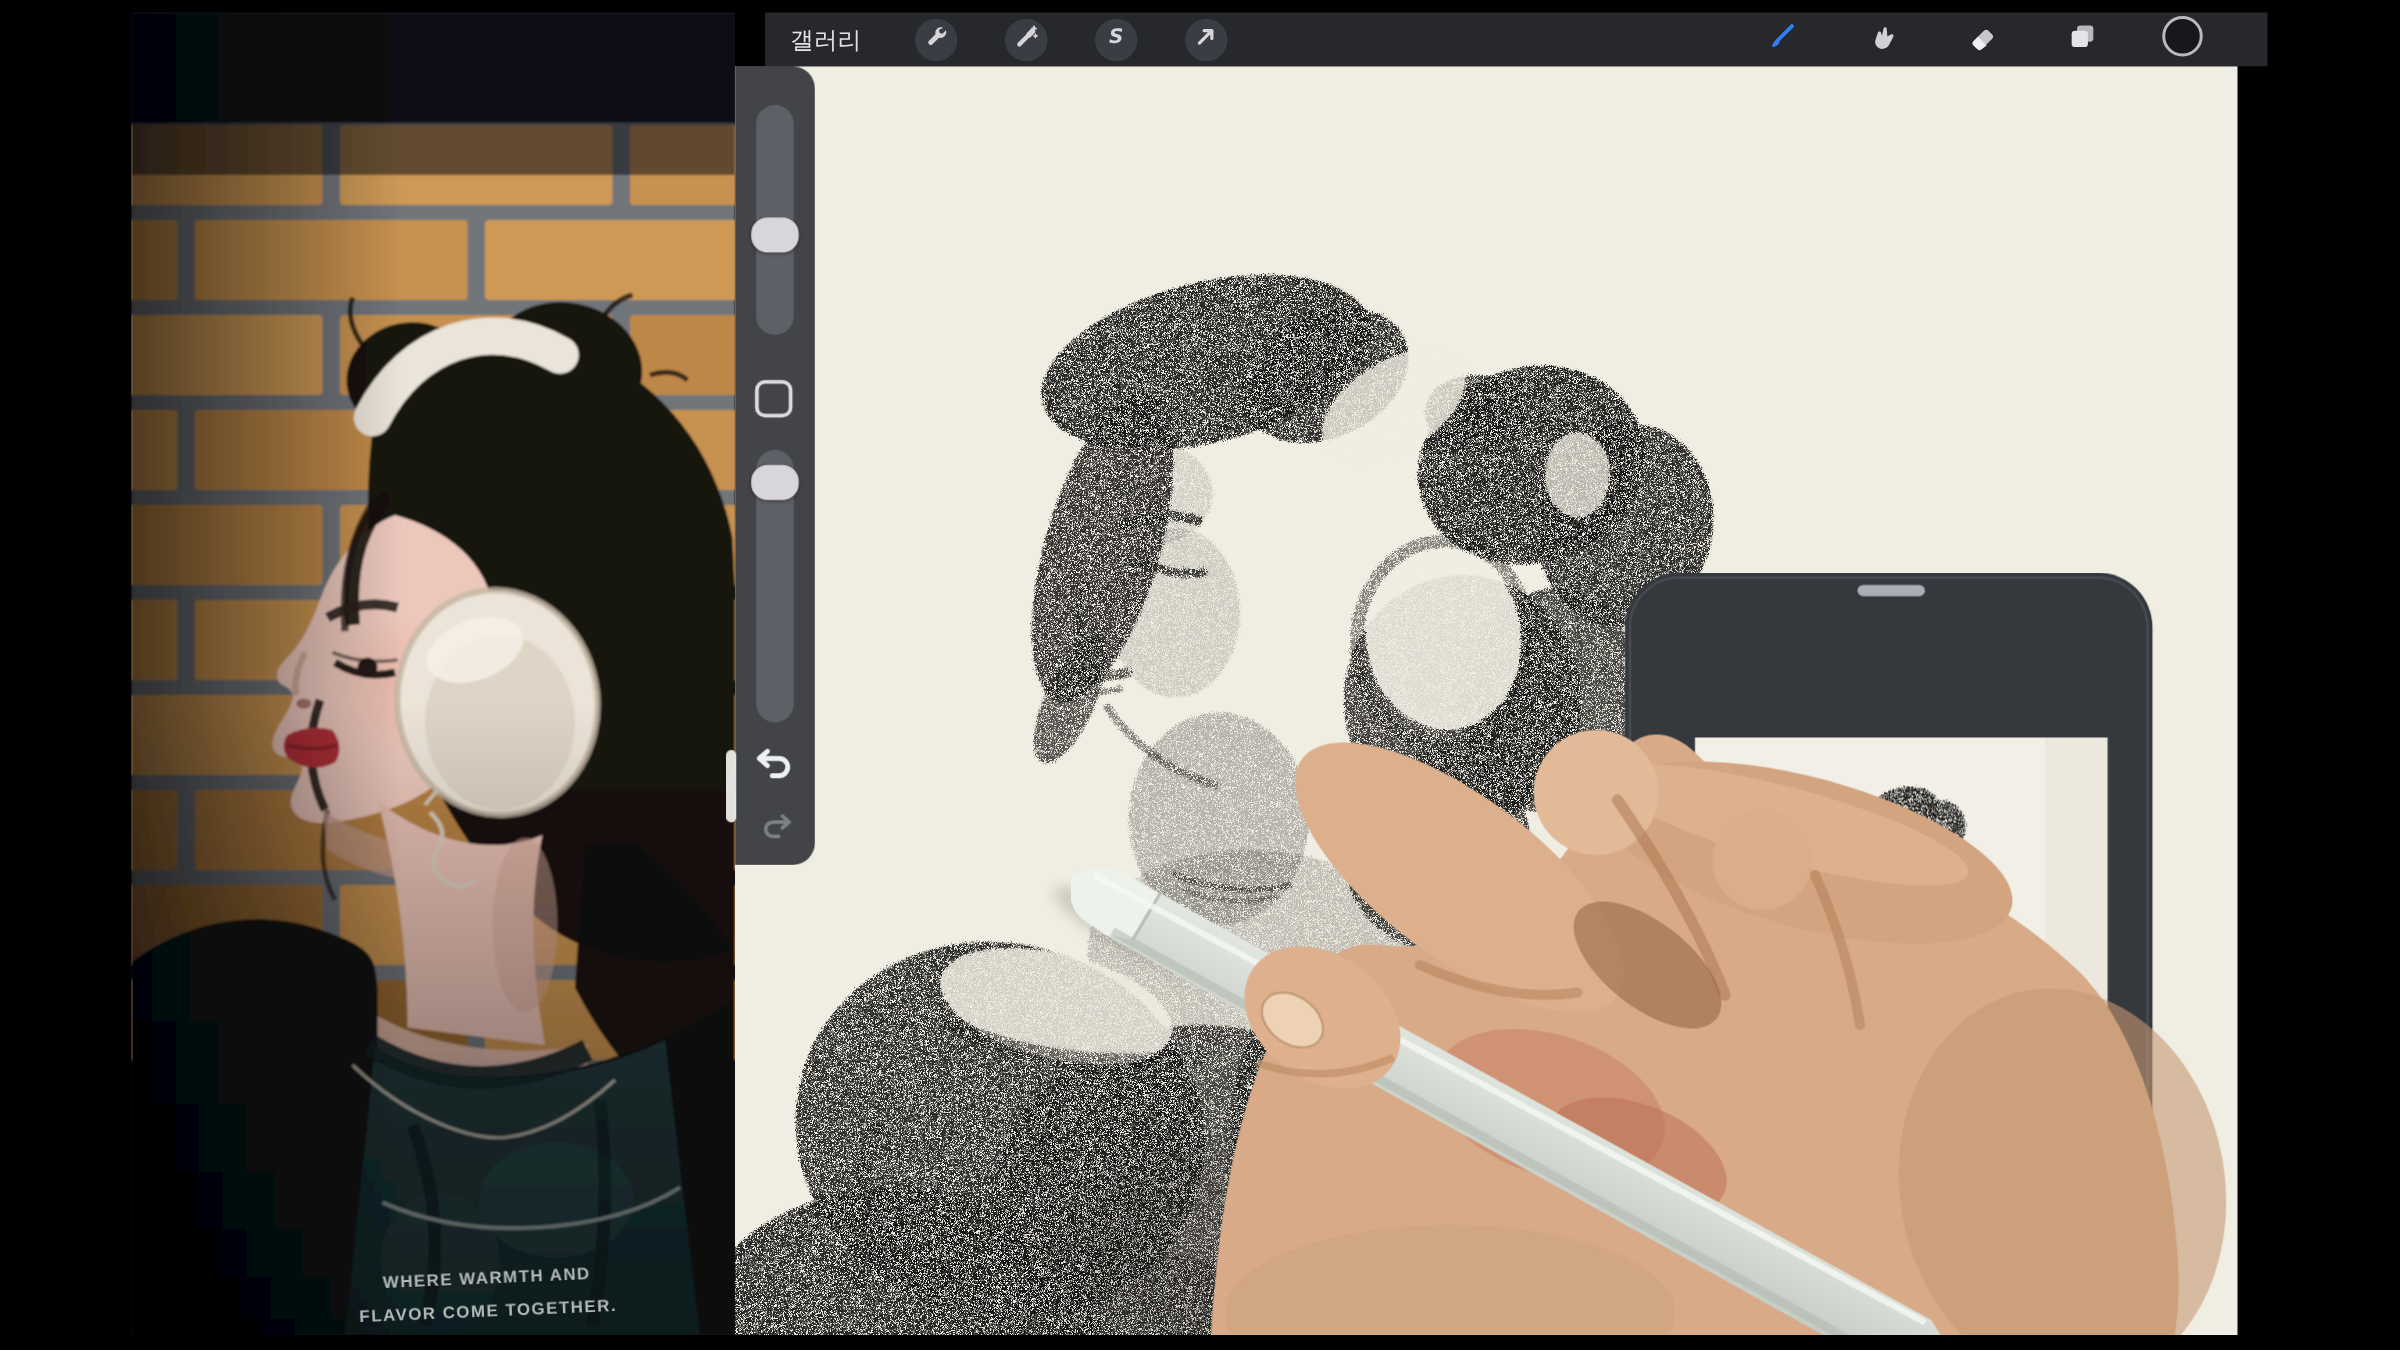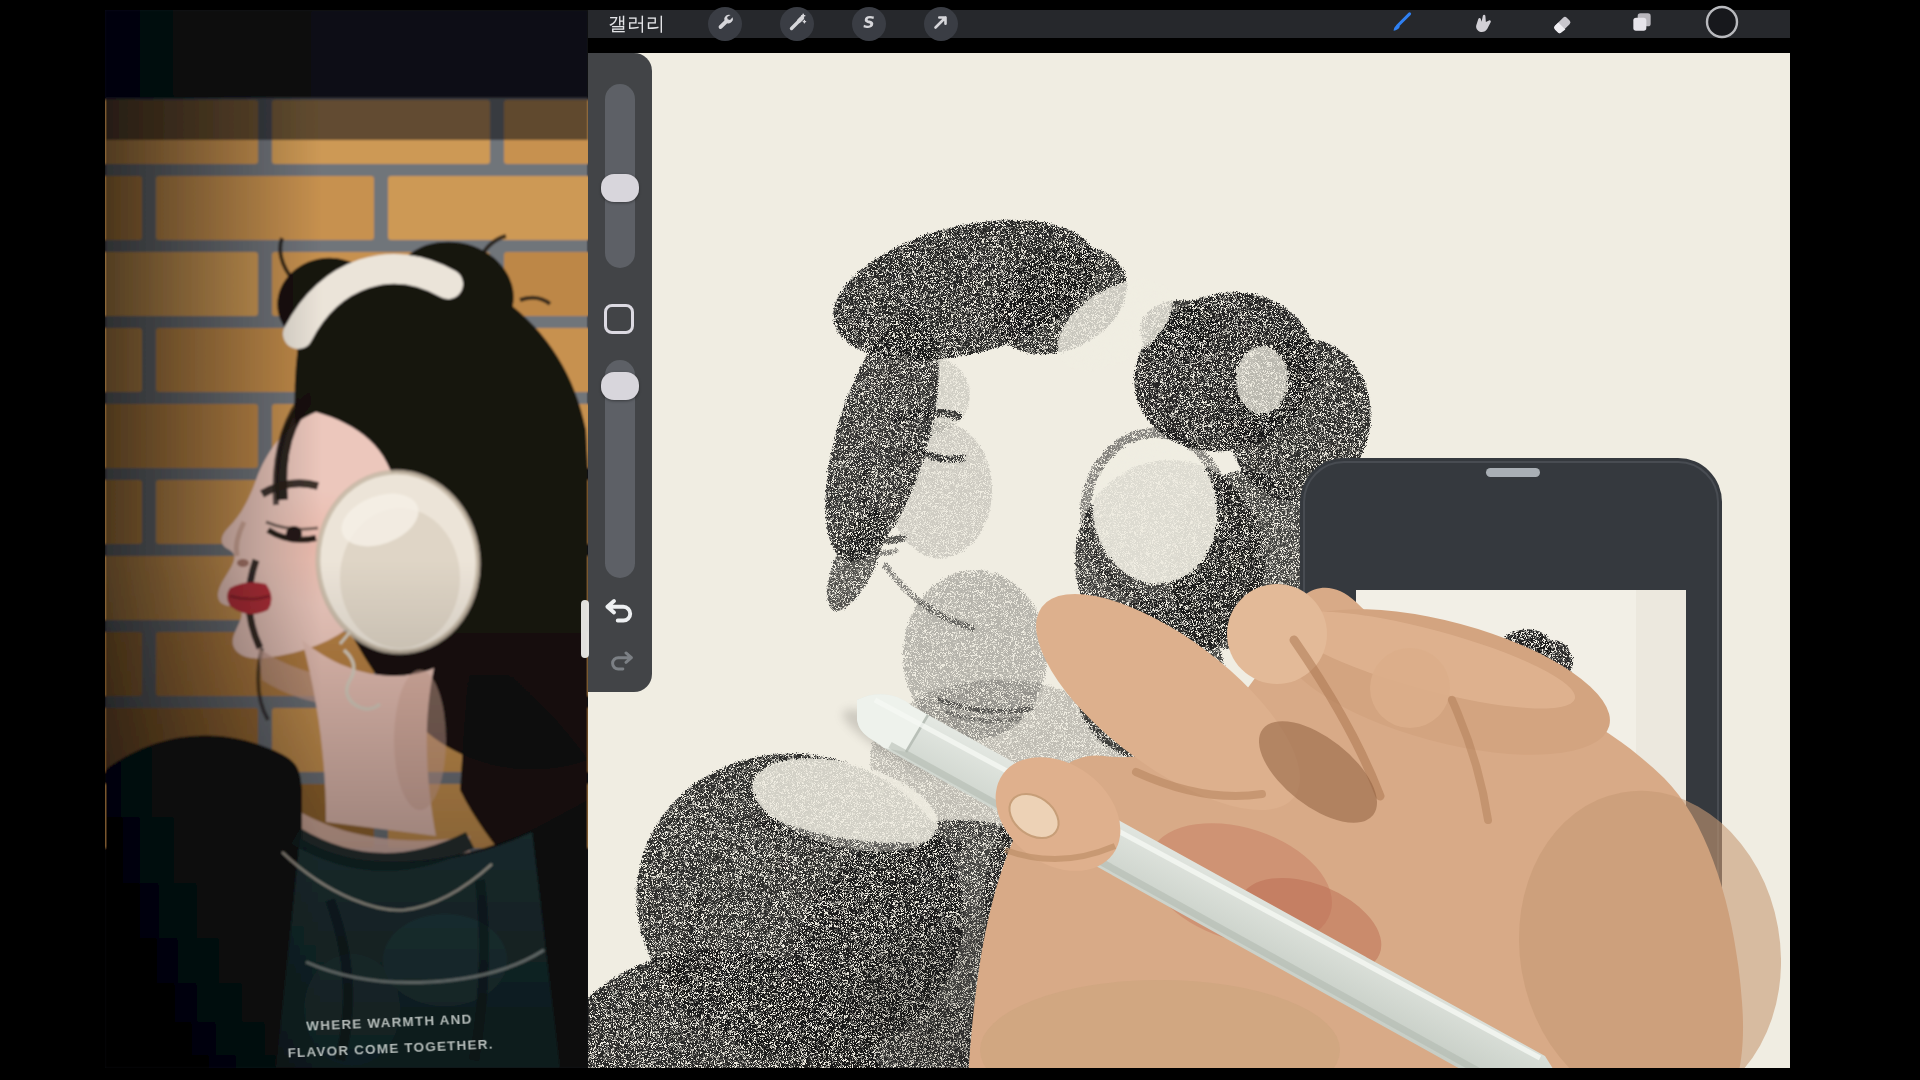--- a/index.html
+++ b/index.html
@@ -5,21 +5,21 @@
   html,body{margin:0;padding:0;background:#000;}
   .stage{position:relative;width:1920px;height:1080px;background:#000;overflow:hidden;
          font-family:"Liberation Sans",sans-serif;}
   
   .photo-panel{position:absolute;left:105px;top:10px;width:483px;height:1058px;overflow:hidden;background:#0b0d12;}
   .photo-panel svg{display:block;}
   .shirt-text{position:absolute;left:120px;top:1000px;width:330px;text-align:center;
               transform:rotate(-2.5deg);color:#d6dcd9;font-size:13.5px;font-weight:bold;
               letter-spacing:1.2px;opacity:.82;filter:blur(.6px);line-height:26px;pointer-events:none;}
   
-  .toolbar{position:absolute;left:588px;top:10px;width:1202px;height:28px;background:#26282c;
+  .toolbar{position:absolute;left:612px;top:10px;width:1202px;height:43px;background:#26282c;
            display:flex;justify-content:space-between;align-items:center;}
   .tb-left{display:flex;align-items:center;padding-left:20px;}
   .tb-right{display:flex;align-items:center;padding-right:28px;}
   .gallery-label{color:#e3e4e7;font-size:19px;margin-right:24px;}
   .tb-btn{width:34px;height:34px;border-radius:50%;background:#3a3d44;display:flex;
           align-items:center;justify-content:center;margin:0 19px;}
   .tb-rbtn{width:34px;height:34px;display:flex;align-items:center;justify-content:center;margin:0 23px;}
   .canvas-area{position:absolute;left:588px;top:53px;width:1202px;height:1015px;background:#f0ede2;overflow:hidden;}
   
   .sidebar{position:absolute;left:588px;top:53px;width:64px;height:639px;background:rgba(54,57,61,.94);

